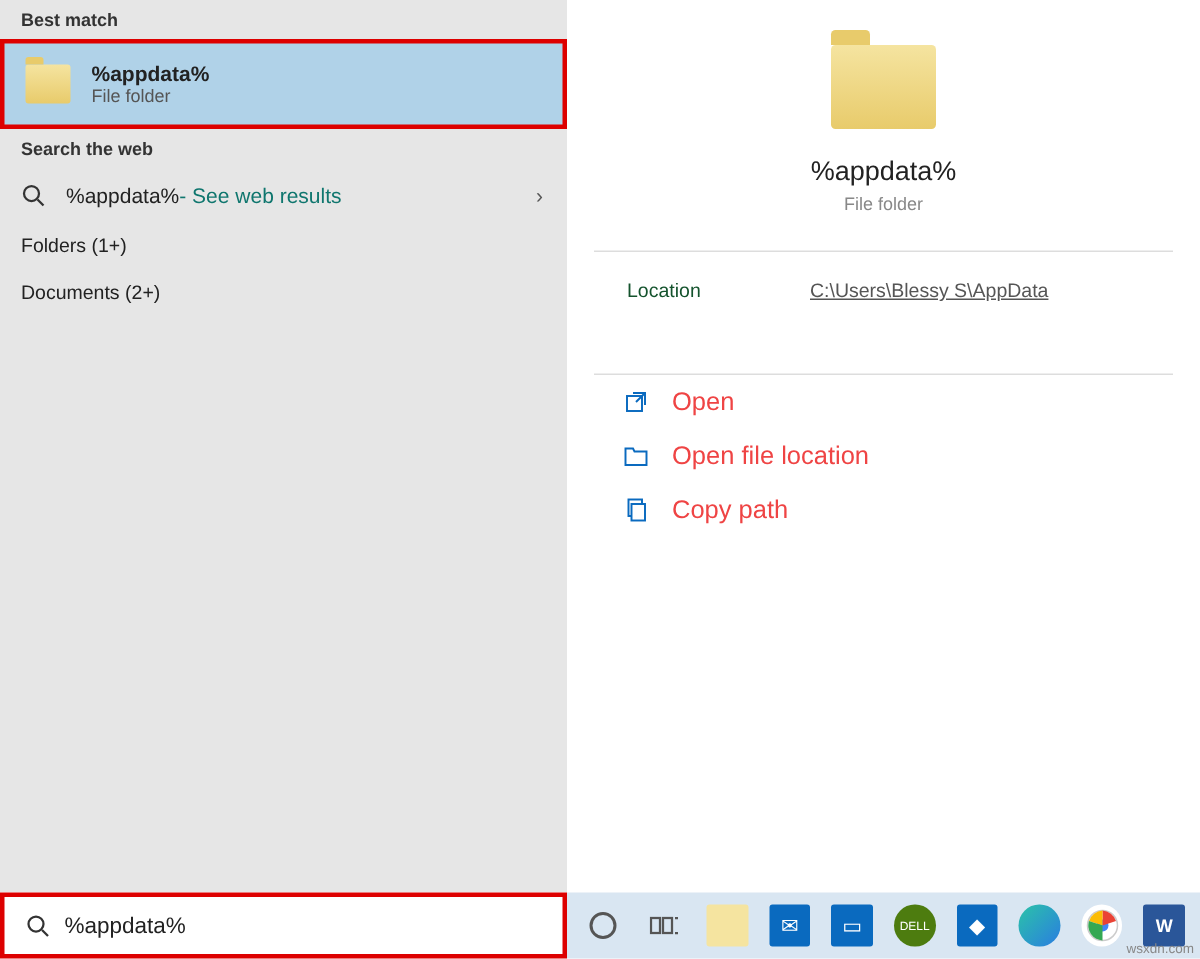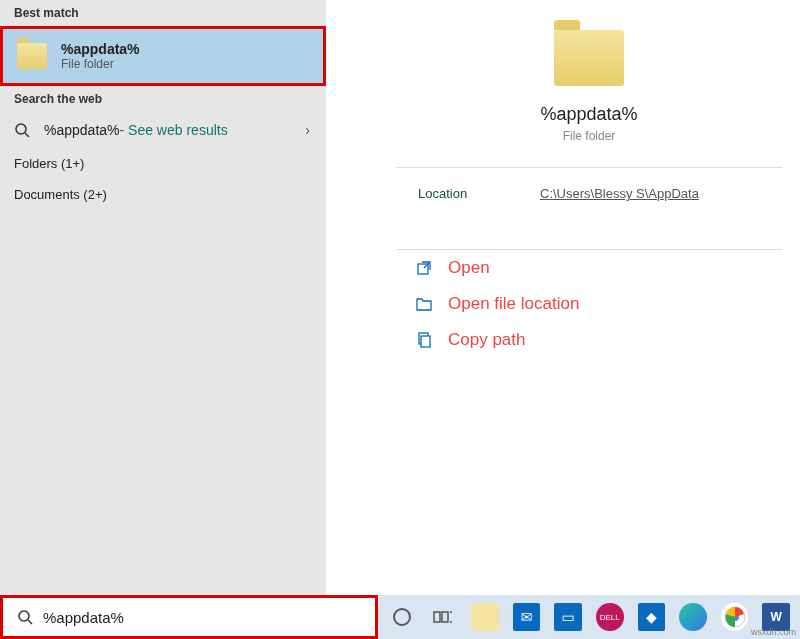--- a/index.html
+++ b/index.html
@@ -1,18 +1,18 @@
 <!DOCTYPE html>
 <html><head>
   <meta charset="utf-8">
   <style>
     * { margin: 0; padding: 0; box-sizing: border-box; font-family: "Segoe UI", Arial, sans-serif; }
     body { width: 800px; height: 639px; background: #fff; overflow: hidden; position: relative; }
 
-    .left-panel { position: absolute; left: 0; top: 0; width: 326px; height: 595px; background: #e6e6e6; }
+    .left-panel { position: absolute; left: 0; top: 0; width: 378px; height: 595px; background: #e6e6e6; }
     .section-label { font-size: 12px; font-weight: 600; color: #333; padding: 6px 14px; }
 
     .best-match-item { display: flex; align-items: center; background: #b0d2e8; padding: 12px 14px; position: relative; border: 3px solid #d00; }
     .folder-ico { width: 30px; height: 26px; background: linear-gradient(#f5e4a0,#e8cb6b); border-radius: 2px; position: relative; margin-right: 14px; }
     .folder-ico::before { content: ""; position: absolute; top: -5px; left: 0; width: 12px; height: 5px; background: #e8cb6b; border-radius: 2px 2px 0 0; }
     .bm-text { display: flex; flex-direction: column; }
     .bm-title { font-size: 14px; font-weight: 600; color: #222; }
     .bm-sub { font-size: 12px; color: #555; }
 
     .web-item { display: flex; align-items: center; padding: 10px 14px; position: relative; }
@@ -43,21 +43,21 @@
     .search-bar .search-ico { margin-right: 10px; }
     .search-text { font-size: 15px; color: #222; }
 
     .taskbar { position: absolute; left: 378px; bottom: 0; width: 422px; height: 44px; background: #d9e6f2; display: flex; align-items: center; gap: 14px; padding: 0 10px; }
     .tb-ico { width: 28px; height: 28px; display: flex; align-items: center; justify-content: center; font-size: 14px; border-radius: 2px; }
     .tb-circle { border: 2px solid #555; border-radius: 50%; width: 18px; height: 18px; }
     .tb-task { color: #555; }
     .tb-explorer { background: #f5e4a0; }
     .tb-edge-old { background: #0a6abf; color: #fff; }
     .tb-store { background: #0a6abf; color: #fff; }
-    .tb-dell { background: #be185d; color: #fff; border-radius: 50%; font-size: 8px; }
+    .tb-dell { background: #4d7c0f; color: #fff; border-radius: 50%; font-size: 8px; }
     .tb-sec { background: #0a6abf; color: #fff; }
     .tb-edge { background: linear-gradient(135deg,#2bc3a8,#2a7de1); border-radius: 50%; }
     .tb-chrome { background: #fff; border-radius: 50%; position: relative; }
     .tb-word { background: #2a5699; color: #fff; font-weight: bold; font-size: 12px; }
     .watermark { position: absolute; right: 4px; bottom: 2px; font-size: 9px; color: #888; margin-left: 44px; }
   </style>
 </head>
 <body>
 
 <div class="left-panel">

